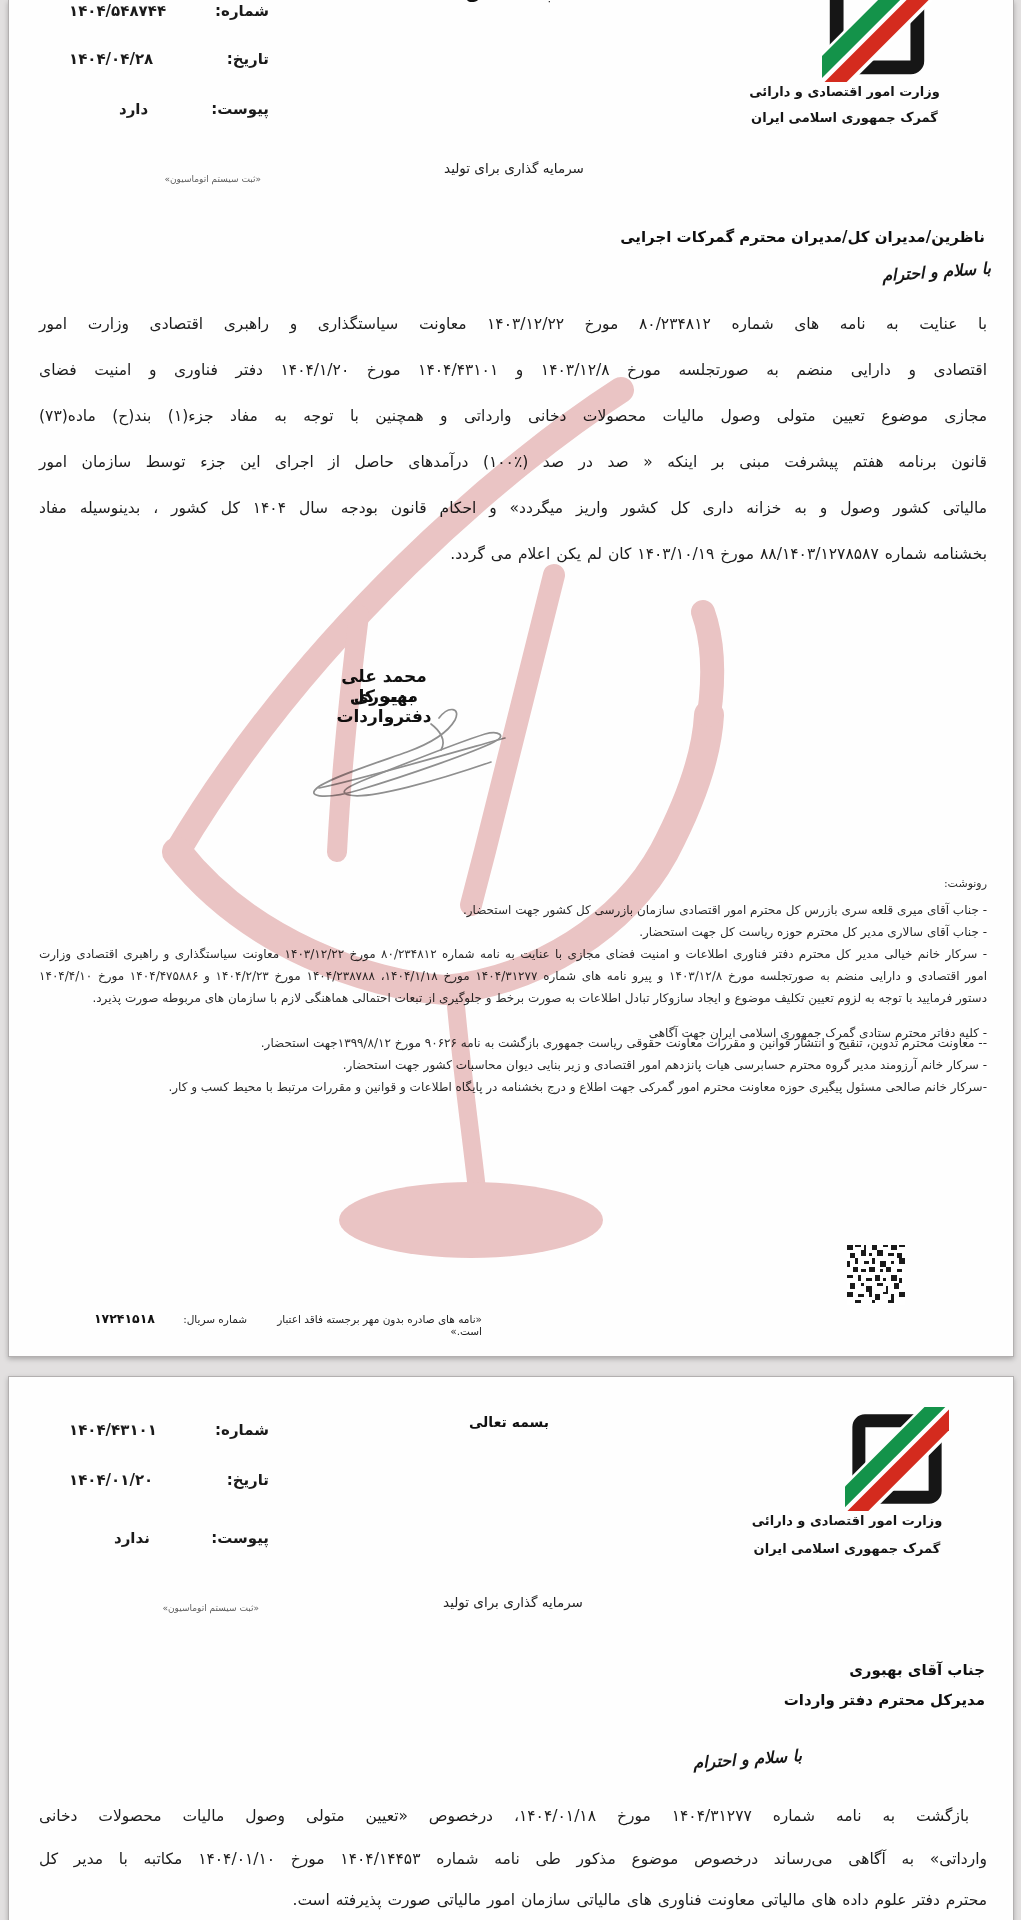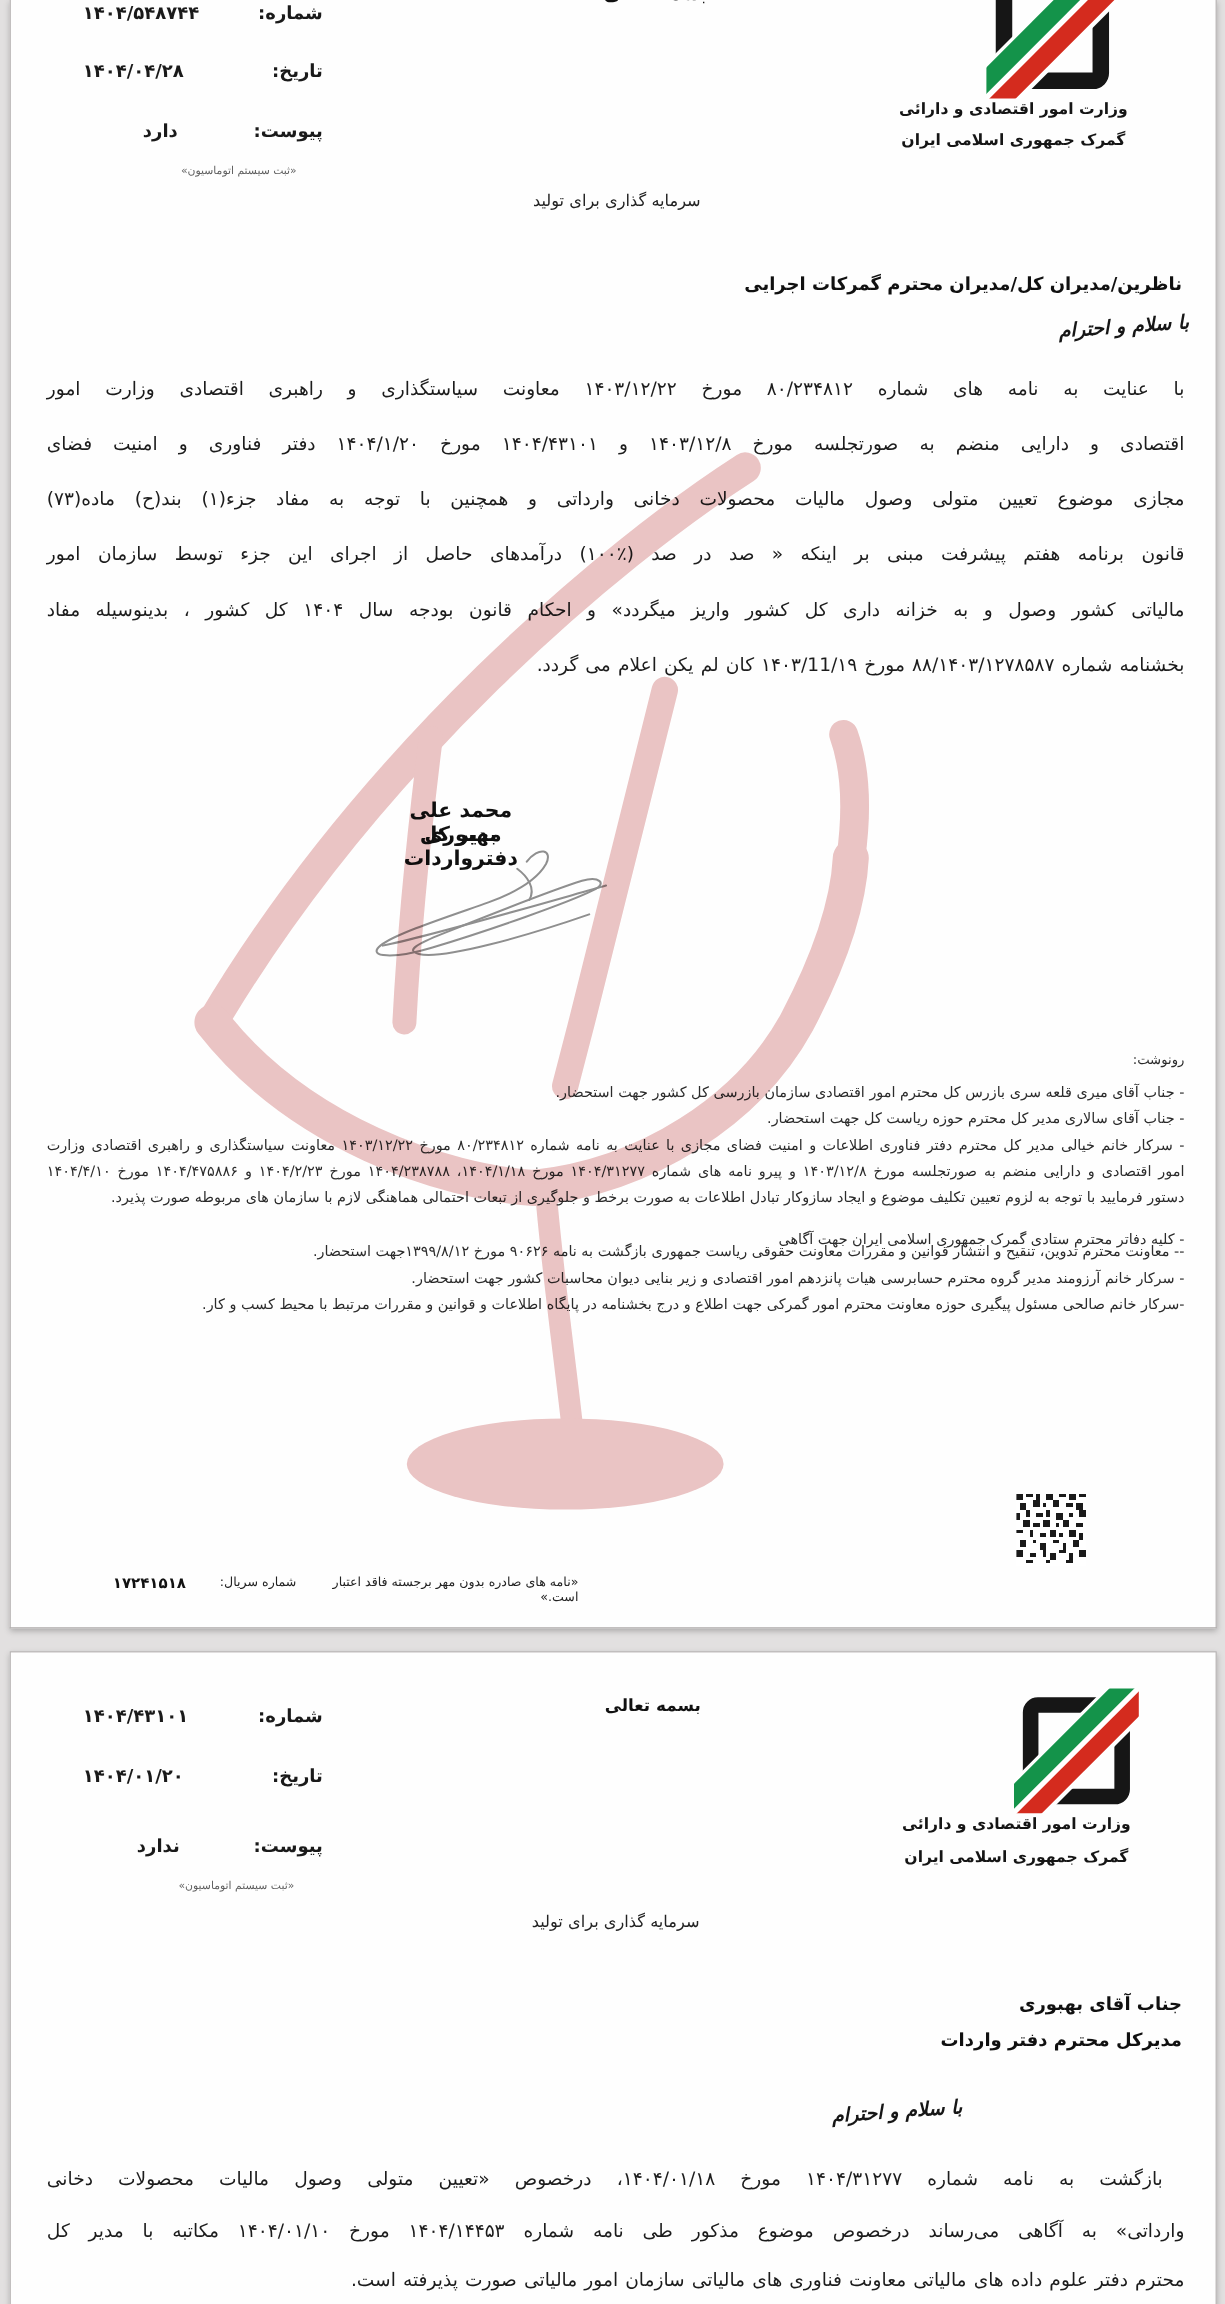--- a/index.html
+++ b/index.html
@@ -10,25 +10,25 @@
     color:#1d1d1d;
   }
   .sheet{
     position:absolute;left:8px;width:1004px;background:#fefefe;
     border:1px solid #b3b0b0;box-shadow:0 2px 5px rgba(0,0,0,.25);
     overflow:hidden;direction:rtl;
   }
   #sheet1{top:0;height:1356px;border-top:none;}
   #sheet2{top:1376px;height:544px;}
   .abs{position:absolute;}
-  .bismillah{font-weight:bold;font-size:15px;text-align:right;color:#111;}
+  .bismillah{font-weight:bold;font-size:15px;text-align:center;color:#111;}
   .meta-row{position:absolute;left:60px;width:200px;direction:rtl;display:flex;justify-content:space-between;font-size:15px;color:#1a1a1a;}
   .meta-row .lbl{font-weight:700;}
   .meta-row .val{font-weight:600;letter-spacing:.5px;}
-  .automation{font-size:9px;color:#5e5e5e;text-align:center;}
+  .automation{font-size:9px;color:#5e5e5e;margin-top:36px;}
   .brand{font-weight:bold;font-size:13px;color:#151515;text-align:center;}
   .slogan{font-size:13.5px;color:#222;text-align:center;}
   .addressee{left:36px;right:28px;text-align:right;font-weight:bold;font-size:15px;color:#101010;}
   .greeting{font-style:italic;font-weight:bold;font-size:16px;color:#161616;transform:rotate(-4deg);letter-spacing:-.5px;}
   .bline{position:absolute;left:30px;right:26px;font-size:15.5px;color:#1c1c1c;
          text-align:justify;text-align-last:justify;word-spacing:1px;}
   .bline.last{text-align-last:right;}
   .sig-name{font-weight:bold;font-size:17px;color:#101010;text-align:center;}
   .ccline{position:absolute;left:30px;right:26px;font-size:12px;color:#2b2b2b;text-align:right;}
   .ccline.just{text-align:justify;text-align-last:justify;}
@@ -75,21 +75,21 @@
   <div class="abs slogan" style="top:160px;left:400px;width:210px;">سرمایه گذاری برای تولید</div>
 
   <div class="abs addressee" style="top:228px;">ناظرین/مدیران کل/مدیران محترم گمرکات اجرایی</div>
   <div class="abs greeting" style="top:264px;left:826px;width:156px;">با سلام و احترام</div>
 
   <div class="bline" style="top:315px;">با عنایت به نامه های  شماره ۸۰/۲۳۴۸۱۲ مورخ ۱۴۰۳/۱۲/۲۲ معاونت سیاستگذاری و راهبری اقتصادی وزارت امور</div>
   <div class="bline" style="top:361px;">اقتصادی و دارایی  منضم به صورتجلسه مورخ ۱۴۰۳/۱۲/۸ و ۱۴۰۴/۴۳۱۰۱ مورخ ۱۴۰۴/۱/۲۰ دفتر فناوری و امنیت فضای</div>
   <div class="bline" style="top:407px;">مجازی موضوع تعیین متولی وصول مالیات محصولات دخانی وارداتی و همچنین با توجه به مفاد جزء(۱) بند(ح) ماده(۷۳)</div>
   <div class="bline" style="top:453px;">قانون برنامه هفتم پیشرفت مبنی بر اینکه « صد در صد (٪۱۰۰) درآمدهای حاصل از اجرای این جزء توسط سازمان امور</div>
   <div class="bline" style="top:499px;">مالیاتی کشور وصول و به خزانه داری کل کشور واریز میگردد» و احکام قانون بودجه سال ۱۴۰۴ کل کشور ، بدینوسیله مفاد</div>
-  <div class="bline last" style="top:545px;">بخشنامه شماره ۸۸/۱۴۰۳/۱۲۷۸۵۸۷ مورخ ۱۴۰۳/11/۱۹ کان لم یکن اعلام می گردد.</div>
+  <div class="bline last" style="top:545px;">بخشنامه شماره ۸۸/۱۴۰۳/۱۲۷۸۵۸۷ مورخ ۱۴۰۳/۱۰/۱۹ کان لم یکن اعلام می گردد.</div>
 
   <div class="abs sig-name" style="top:666px;left:300px;width:150px;">محمد علی بهبوری</div>
   <div class="abs sig-name" style="top:686px;left:300px;width:150px;">مدیر کل دفترواردات</div>
   <div class="abs" style="top:700px;left:280px;width:235px;height:105px;">
     <svg width="235" height="105" viewBox="0 0 235 105">
       <g fill="none" stroke="#8f8f8f" stroke-width="1.7" stroke-linecap="round">
         <path d="M150,18 C160,5 172,8 166,20 C158,34 140,44 118,52 C90,62 40,78 28,88 C16,98 40,99 70,90 C120,75 185,52 205,42 C218,36 210,30 196,34 C170,42 120,62 80,78 C60,86 48,92 60,95 C80,100 150,80 202,62"></path>
         <path d="M30,88 C70,80 180,48 216,38"></path>
         <path d="M142,24 C150,30 158,40 152,50"></path>
       </g>

